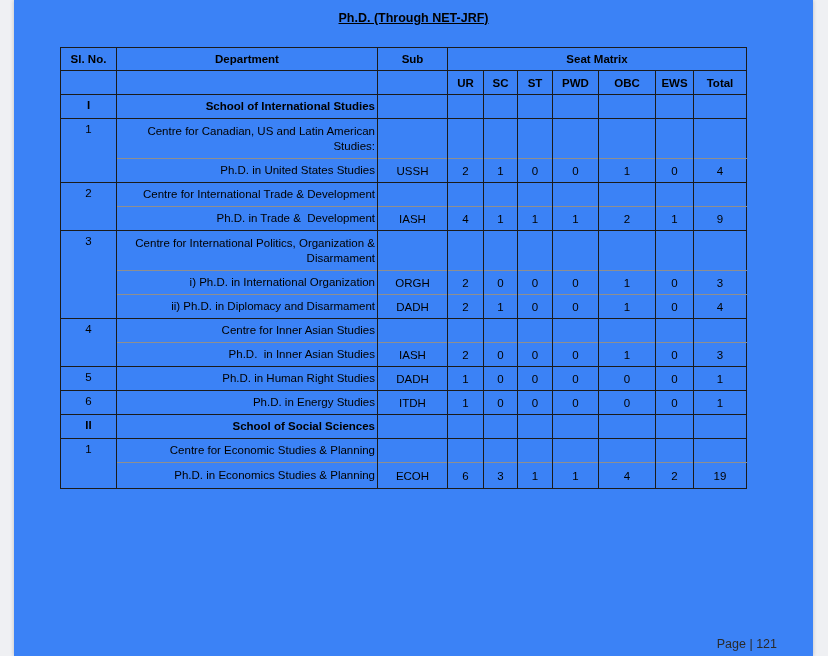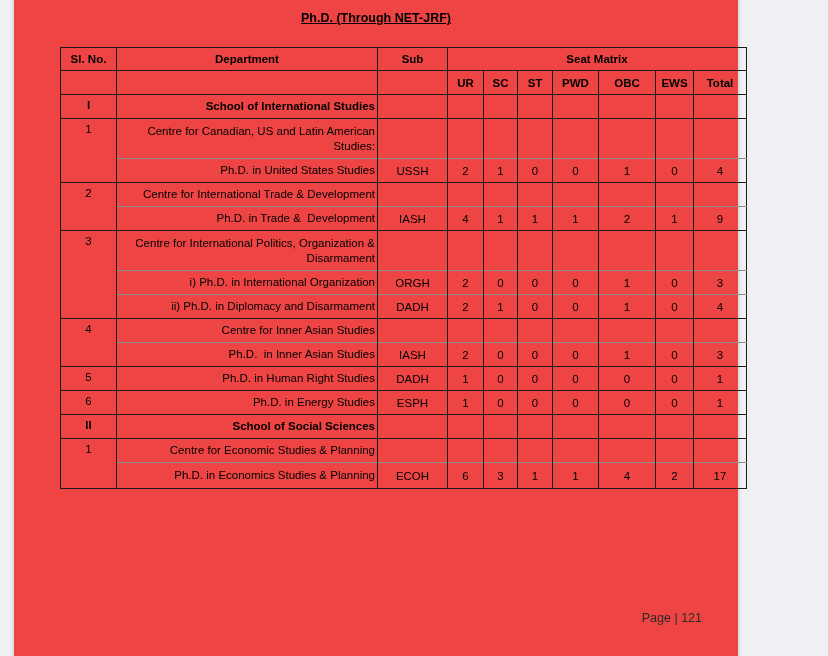--- a/index.html
+++ b/index.html
@@ -14,23 +14,23 @@
   }
   .viewer {
     position: relative;
     width: 828px;
     height: 656px;
   }
   .doc-page {
     position: absolute;
     left: 14px;
     top: 0;
-    width: 724px;
+    width: 799px;
     height: 656px;
-    background: #ef4444;
+    background: #3b82f6;
     box-shadow: 0 0 4px rgba(0,0,0,0.22);
   }
   .doc-title {
     margin-top: 10px;
     text-align: center;
     font-size: 12.5px;
     font-weight: bold;
     text-decoration: underline;
     line-height: 16px;
   }
@@ -80,21 +80,21 @@
     vertical-align: middle;
   }
   tr.school td { font-weight: bold; }
   tr.sub td { border-top-color: #8f8f8f; }
   tr.h23 { height: 23px; }
   tr.h24 { height: 24px; }
   tr.h26 { height: 26px; }
   tr.h40 { height: 40px; }
   .page-footer {
     position: absolute;
-    top: 611px;
+    top: 637px;
     right: 36px;
     font-size: 12.5px;
     color: #2a2a2a;
   }
 </style>
 </head>
 <body>
 
 <div class="viewer">
   <div class="doc-page">
@@ -267,21 +267,21 @@
         <td class="num">0</td>
         <td class="num">0</td>
         <td class="num">0</td>
         <td class="num">0</td>
         <td class="num">1</td>
       </tr>
 
       <tr class="h24">
         <td class="sl">6</td>
         <td class="dept">Ph.D. in Energy Studies</td>
-        <td class="num">ESPH</td>
+        <td class="num">ITDH</td>
         <td class="num">1</td>
         <td class="num">0</td>
         <td class="num">0</td>
         <td class="num">0</td>
         <td class="num">0</td>
         <td class="num">0</td>
         <td class="num">1</td>
       </tr>
 
       <tr class="h24 school">
@@ -311,21 +311,21 @@
       </tr>
       <tr class="h26 sub">
         <td class="dept">Ph.D. in Economics Studies &amp; Planning</td>
         <td class="num">ECOH</td>
         <td class="num">6</td>
         <td class="num">3</td>
         <td class="num">1</td>
         <td class="num">1</td>
         <td class="num">4</td>
         <td class="num">2</td>
-        <td class="num">17</td>
+        <td class="num">19</td>
       </tr>
     </tbody>
       </table>
 
     <div class="page-footer">Page | 121</div>
 
   </div>
 </div>
 
 </body></html>

